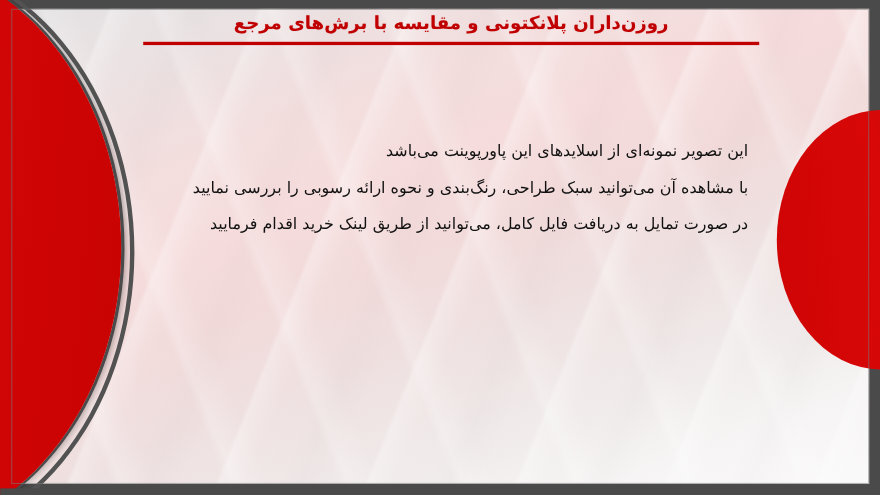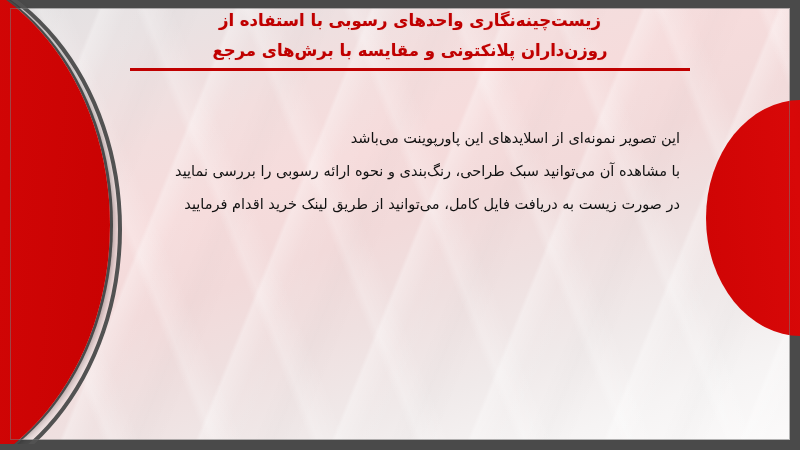--- a/index.html
+++ b/index.html
@@ -195,25 +195,24 @@
     <div class="sheen2"></div>
   </div>
 
   <div class="right-disc"></div>
   <div class="left-disc"></div>
   <div class="left-disc-rim"></div>
 
   <div class="panel-hairline"></div>
 
   <div class="title-block">
-    <div class="title-line">زیست‌چینه‌نگاری واحدهای رسوبی با استفاده از</div>
     <div class="title-line">روزن‌داران پلانکتونی و مقایسه با برش‌های مرجع</div>
     <div class="title-rule"></div>
   </div>
 
   <div class="body-block">
     <div class="body-line">این تصویر نمونه‌ای از اسلایدهای این پاورپوینت می‌باشد</div>
     <div class="body-line">با مشاهده آن می‌توانید سبک طراحی، رنگ‌بندی و نحوه ارائه رسوبی را بررسی نمایید</div>
-    <div class="body-line">در صورت زیست به دریافت فایل کامل، می‌توانید از طریق لینک خرید اقدام فرمایید</div>
+    <div class="body-line">در صورت تمایل به دریافت فایل کامل، می‌توانید از طریق لینک خرید اقدام فرمایید</div>
   </div>
 
   <div class="bottom-edge"></div>
 </div>
 
 </body></html>

